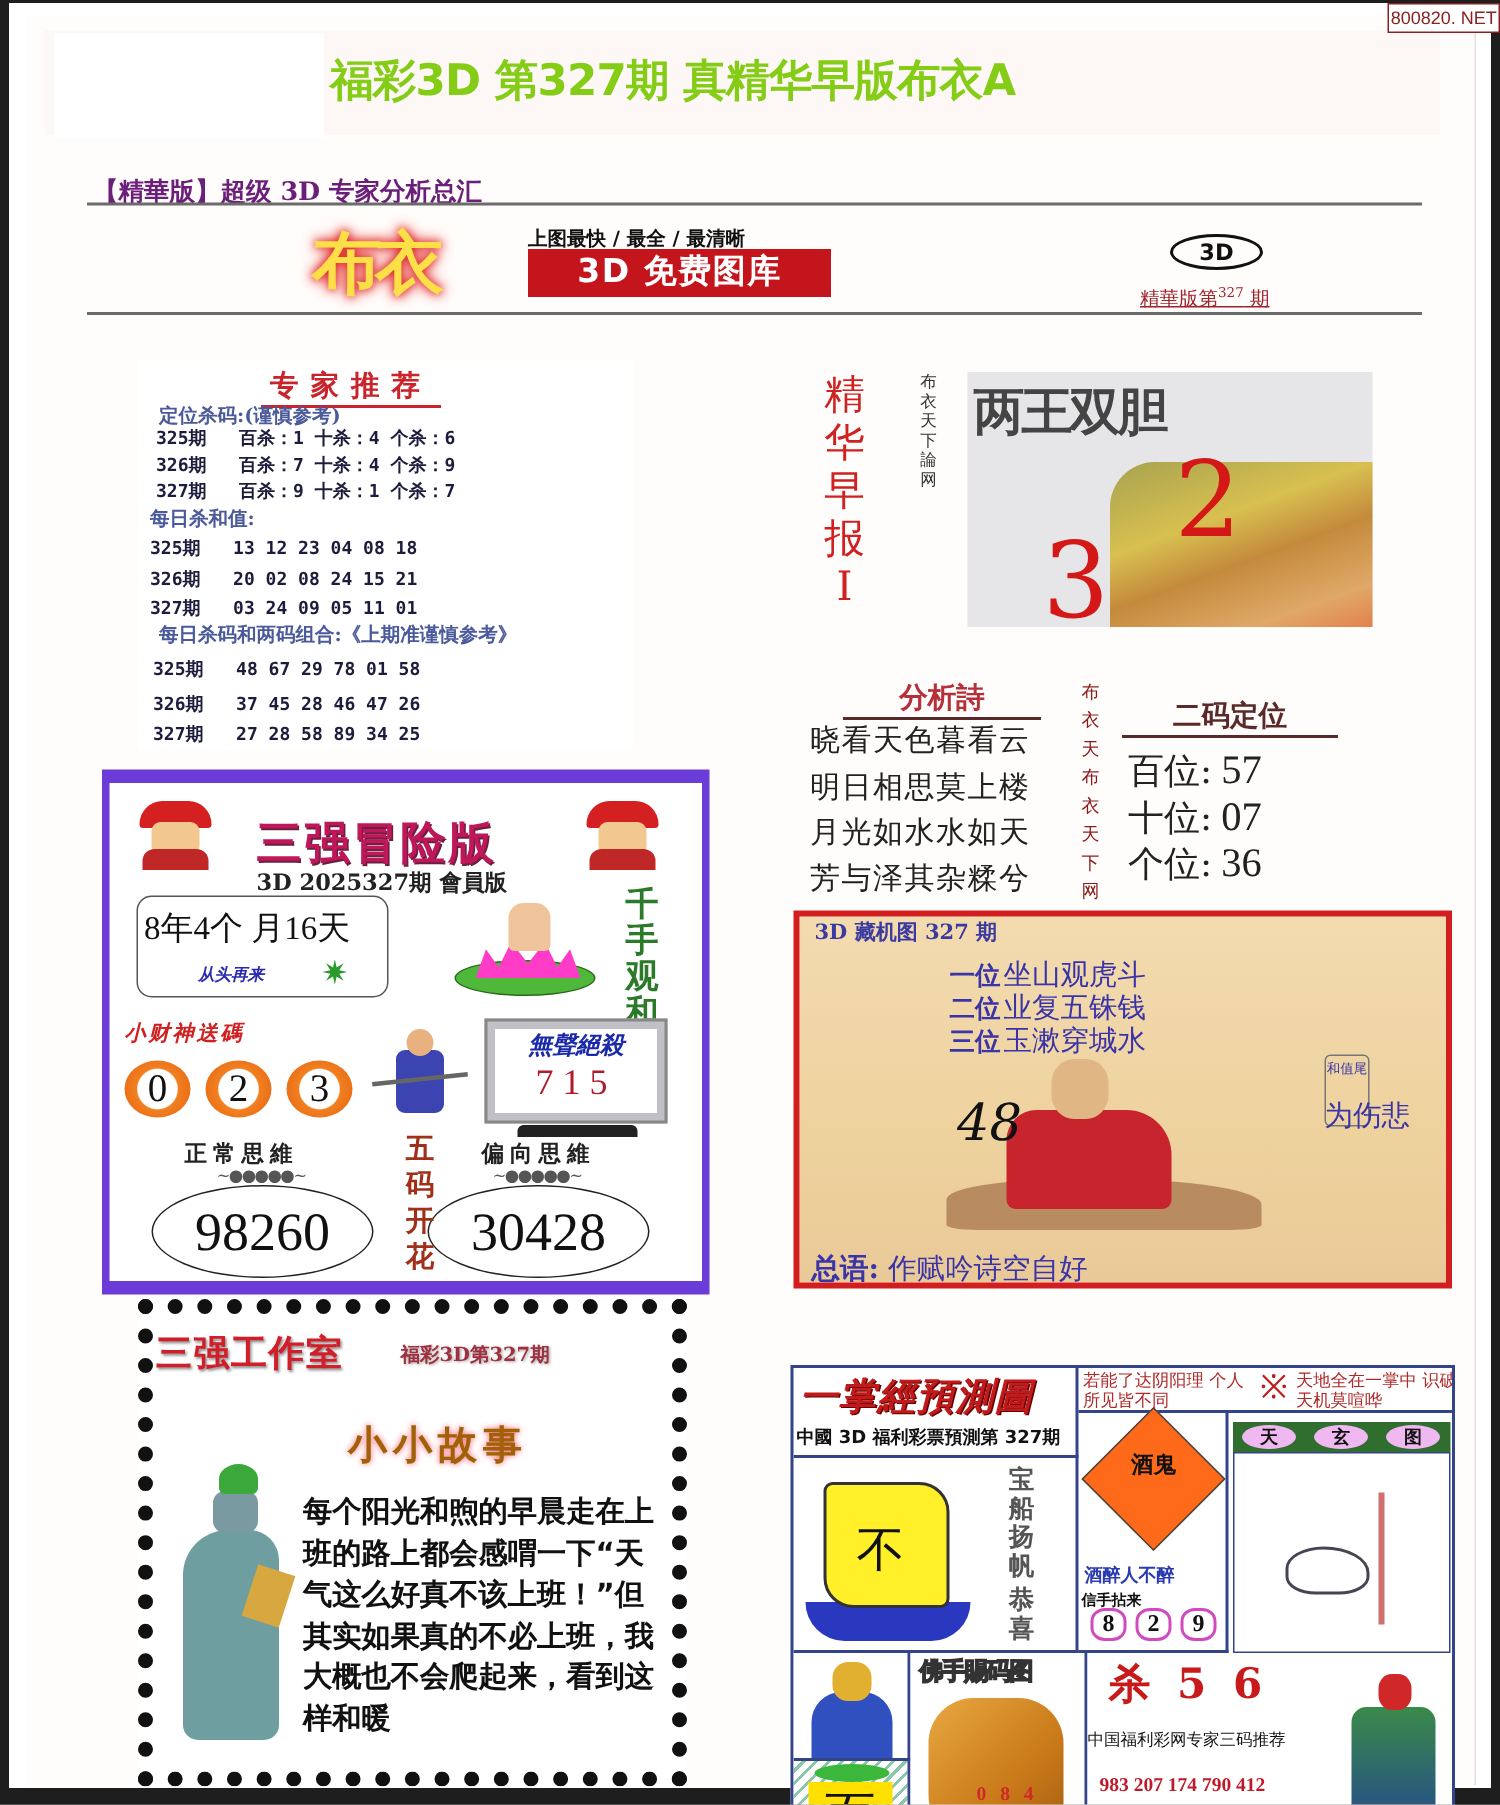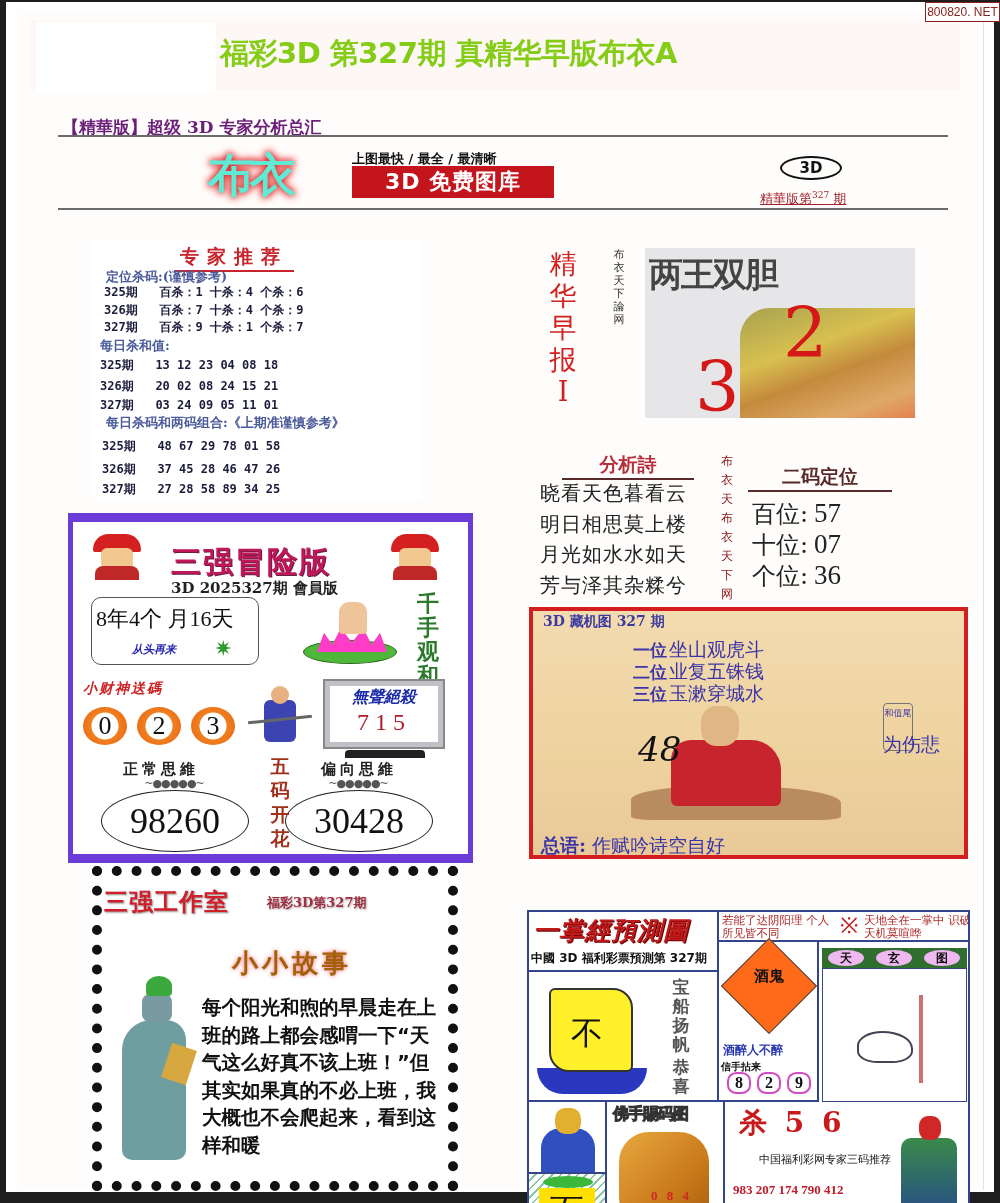--- a/index.html
+++ b/index.html
@@ -10,21 +10,21 @@
   .watermark { position: absolute; right: 0; top: 2px; width: 75px; height: 20px; background: #fff; border: 1px solid #8a2020; color: #8a2020; font-family: "Liberation Sans", sans-serif; font-size: 12px; line-height: 18px; text-align: center; z-index: 5; }
   .top-header { position: absolute; left: 30px; top: 20px; width: 930px; height: 70px; background: #fdf8f5; }
   .top-logo-blank { position: absolute; left: 36px; top: 22px; width: 180px; height: 70px; background: #ffffff; }
   .main-title { position: absolute; left: 220px; top: 34px; font-family: "DejaVu Sans", sans-serif; font-size: 29px; font-weight: bold; color: #84cc16; letter-spacing: -0.5px; }
 
   .sub-title { position: absolute; left: 62px; top: 116px; font-family: "DejaVu Serif", serif; font-size: 17px; font-weight: bold; color: #6b1f7a; }
   .rule { position: absolute; left: 58px; height: 2px; background: #6b6b6b; }
   .rule.r1 { top: 135px; width: 890px; }
   .rule.r2 { top: 208px; width: 890px; }
 
-  .buyi-logo { position: absolute; left: 208px; top: 150px; width: 90px; height: 50px; font-family: "DejaVu Sans", sans-serif; font-size: 46px; font-weight: bold; color: #5eead4; line-height: 50px; text-shadow: 0 0 6px #e02020, 0 0 10px #e02020; letter-spacing: -4px; }
+  .buyi-logo { position: absolute; left: 208px; top: 150px; width: 90px; height: 50px; font-family: "DejaVu Sans", sans-serif; font-size: 46px; font-weight: bold; color: #fde047; line-height: 50px; text-shadow: 0 0 6px #e02020, 0 0 10px #e02020; letter-spacing: -4px; }
   .logo-tagline { position: absolute; left: 352px; top: 150px; font-family: "DejaVu Sans", sans-serif; font-size: 13px; font-weight: bold; color: #111; }
   .logo-box { position: absolute; left: 352px; top: 166px; width: 202px; height: 32px; background: #c4141c; color: #fff; font-family: "DejaVu Sans", sans-serif; font-size: 22px; font-weight: bold; line-height: 32px; text-align: center; letter-spacing: 1px; }
   .badge-3d { position: absolute; left: 780px; top: 156px; width: 62px; height: 24px; border: 2px solid #111; border-radius: 50%; font-family: "DejaVu Sans", sans-serif; font-weight: bold; font-size: 15px; line-height: 20px; text-align: center; color: #111; }
   .issue-label { position: absolute; left: 760px; top: 190px; font-size: 13px; color: #a0232b; text-decoration: underline; }
   .issue-label sup { font-size: 9px; }
 
   
   .expert { position: absolute; left: 92px; top: 240px; width: 330px; height: 260px; background: #fff; }
   .expert-title { position: absolute; left: 82px; top: 4px; font-size: 19px; font-weight: bold; color: #c9242c; letter-spacing: 8px; border-bottom: 2px solid #c9242c; padding: 0 6px; }
   .section-head { position: absolute; font-size: 13px; color: #4a5a9a; font-weight: bold; }
@@ -139,21 +139,21 @@
   .emperor .face { position: absolute; left: 26px; top: 6px; width: 26px; height: 26px; background: #e2b030; border-radius: 40%; }
   .er-box { position: absolute; left: 0; top: 72px; width: 78px; height: 66px; border-right: 2px solid #33448a; background: repeating-linear-gradient(135deg, #fff 0 4px, #8ac8a8 4px 6px); }
   .er-char { position: absolute; left: 10px; top: 14px; width: 56px; height: 46px; background: #ffe000; font-size: 34px; text-align: center; line-height: 46px; color: #111; }
   .er-leaf { position: absolute; left: 14px; top: 2px; width: 50px; height: 12px; background: #3bb83b; border-radius: 50%; }
   .hand-panel { position: absolute; left: 78px; top: 0; width: 118px; height: 138px; border-right: 2px solid #33448a; background: #fff; }
   .hand-title { position: absolute; left: 6px; top: 2px; font-family: "DejaVu Sans", sans-serif; font-size: 16px; font-weight: bold; color: #fff; -webkit-text-stroke: 1px #333; letter-spacing: -1px; white-space: nowrap; }
   .palm { position: absolute; left: 12px; top: 30px; width: 90px; height: 104px; background: linear-gradient(135deg, #e8a840 0%, #c87818 60%, #a05a10 100%); border-radius: 30px 30px 20px 40px; }
   .palm-num { position: absolute; font-family: "Liberation Serif", serif; font-size: 13px; font-weight: bold; color: #d02828; letter-spacing: 3px; }
   .sha-panel { position: absolute; left: 196px; top: 0; width: 247px; height: 138px; background: #fff; }
   .sha-label { position: absolute; left: 14px; top: 2px; font-family: "DejaVu Serif", serif; font-size: 28px; font-weight: bold; color: #c81a1a; letter-spacing: 4px; }
-  .sha-sub { position: absolute; left: 0; top: 50px; font-size: 11px; color: #111; white-space: nowrap; margin-left: 34px; }
+  .sha-sub { position: absolute; left: 0; top: 50px; font-size: 11px; color: #111; white-space: nowrap; }
   .sha-nums { position: absolute; left: 8px; font-family: "Liberation Serif", serif; font-size: 13px; font-weight: bold; color: #c01a2a; white-space: nowrap; }
   .guan { position: absolute; left: 168px; top: 14px; width: 70px; height: 124px; }
   .guan .head { position: absolute; left: 26px; top: 0; width: 22px; height: 24px; background: #d02828; border-radius: 40%; }
   .guan .body { position: absolute; left: 8px; top: 22px; width: 56px; height: 100px; background: linear-gradient(180deg, #3a8a4a, #2a5a7a 60%, #4a4a9a); border-radius: 10px 10px 4px 4px; }
 </style>
 </head>
 <body>
 
 <div class="page">
   <div class="page-inner"></div>

